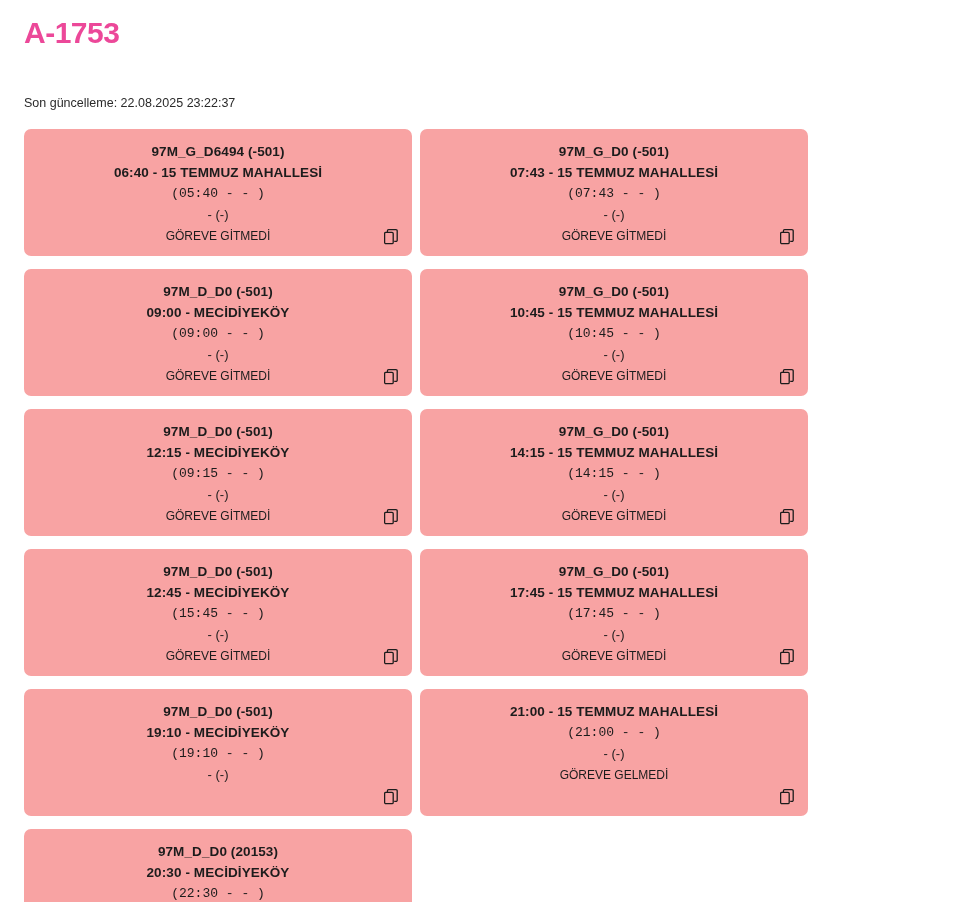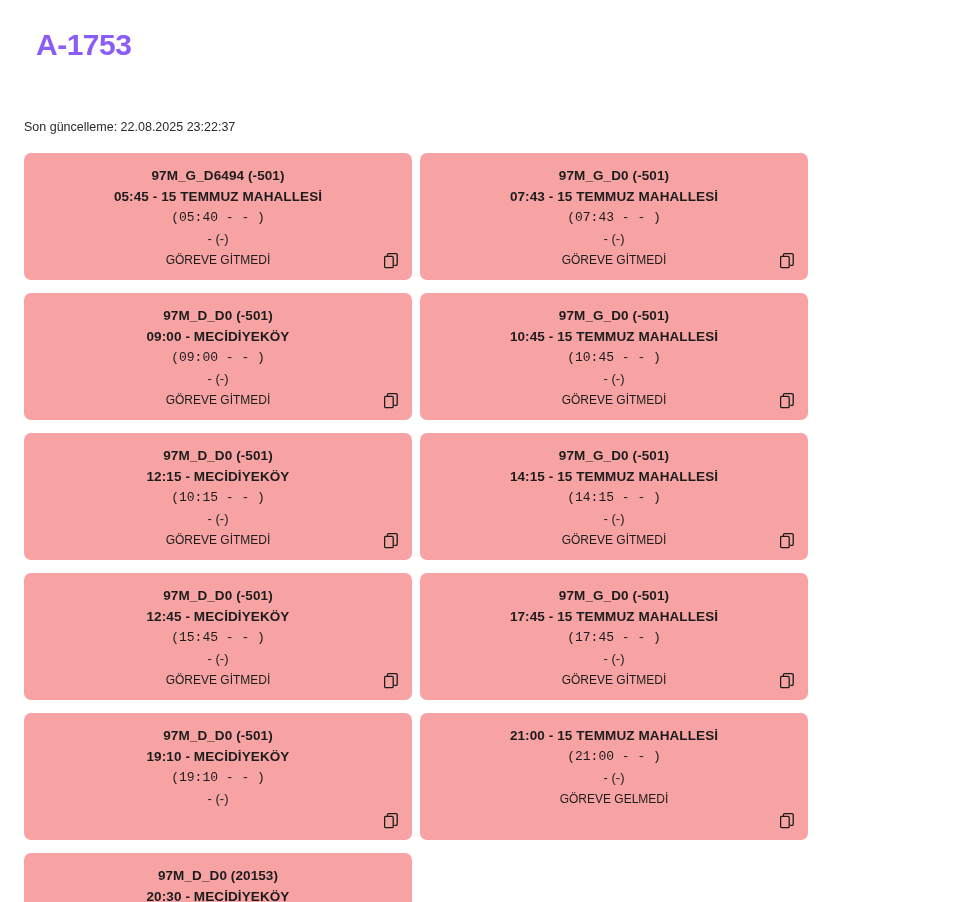--- a/index.html
+++ b/index.html
@@ -15,24 +15,24 @@
   }
   .page {
     width: 958px;
     box-sizing: border-box;
     padding: 0 24px;
   }
   .page-title {
     font-size: 30px;
     font-weight: bold;
     letter-spacing: -0.5px;
-    margin: 12px;
+    margin: 0;
     padding: 16px 0 2px 0;
     line-height: 34px;
-    color: #8b5cf6;
+    color: #ec4899;
   }
   .last-update {
     font-size: 12.5px;
     color: #2a2a2a;
     margin: 0;
     padding: 44px 0 0 0;
     line-height: 14px;
   }
   .cards-grid {
     display: flex;
@@ -94,21 +94,21 @@
 <div class="page">
   <h1 class="page-title">A-1753</h1>
   <div class="last-update">
     <span>Son güncelleme:</span>
     <span>22.08.2025 23:22:37</span>
   </div>
 
   <div class="cards-grid">
   <div class="card">
     <div class="card-line1">97M_G_D6494 (-501)</div>
-    <div class="card-line2">05:45 - 15 TEMMUZ MAHALLESİ</div>
+    <div class="card-line2">06:40 - 15 TEMMUZ MAHALLESİ</div>
     <div class="card-line3">(05:40 - - )</div>
     <div class="card-line4">- (-)</div>
     <div class="card-status">GÖREVE GİTMEDİ</div>
     <span class="copy-icon">
       <svg width="14" height="16" viewBox="0 0 14 16" xmlns="http://www.w3.org/2000/svg">
         <rect x="0.6" y="3.4" width="8.6" height="11.2" rx="1.2" fill="none" stroke="#1c1c1c" stroke-width="1.3"></rect>
         <path d="M3.4 3.0 V1.9 a1.2 1.2 0 0 1 1.2 -1.2 H12 a1.2 1.2 0 0 1 1.2 1.2 V11.2 a1.2 1.2 0 0 1 -1.2 1.2 H10.2" fill="none" stroke="#1c1c1c" stroke-width="1.3"></path>
       </svg>
     </span>
   </div>
@@ -151,21 +151,21 @@
       <svg width="14" height="16" viewBox="0 0 14 16" xmlns="http://www.w3.org/2000/svg">
         <rect x="0.6" y="3.4" width="8.6" height="11.2" rx="1.2" fill="none" stroke="#1c1c1c" stroke-width="1.3"></rect>
         <path d="M3.4 3.0 V1.9 a1.2 1.2 0 0 1 1.2 -1.2 H12 a1.2 1.2 0 0 1 1.2 1.2 V11.2 a1.2 1.2 0 0 1 -1.2 1.2 H10.2" fill="none" stroke="#1c1c1c" stroke-width="1.3"></path>
       </svg>
     </span>
   </div>
 
   <div class="card">
     <div class="card-line1">97M_D_D0 (-501)</div>
     <div class="card-line2">12:15 - MECİDİYEKÖY</div>
-    <div class="card-line3">(10:15 - - )</div>
+    <div class="card-line3">(09:15 - - )</div>
     <div class="card-line4">- (-)</div>
     <div class="card-status">GÖREVE GİTMEDİ</div>
     <span class="copy-icon">
       <svg width="14" height="16" viewBox="0 0 14 16" xmlns="http://www.w3.org/2000/svg">
         <rect x="0.6" y="3.4" width="8.6" height="11.2" rx="1.2" fill="none" stroke="#1c1c1c" stroke-width="1.3"></rect>
         <path d="M3.4 3.0 V1.9 a1.2 1.2 0 0 1 1.2 -1.2 H12 a1.2 1.2 0 0 1 1.2 1.2 V11.2 a1.2 1.2 0 0 1 -1.2 1.2 H10.2" fill="none" stroke="#1c1c1c" stroke-width="1.3"></path>
       </svg>
     </span>
   </div>
 

